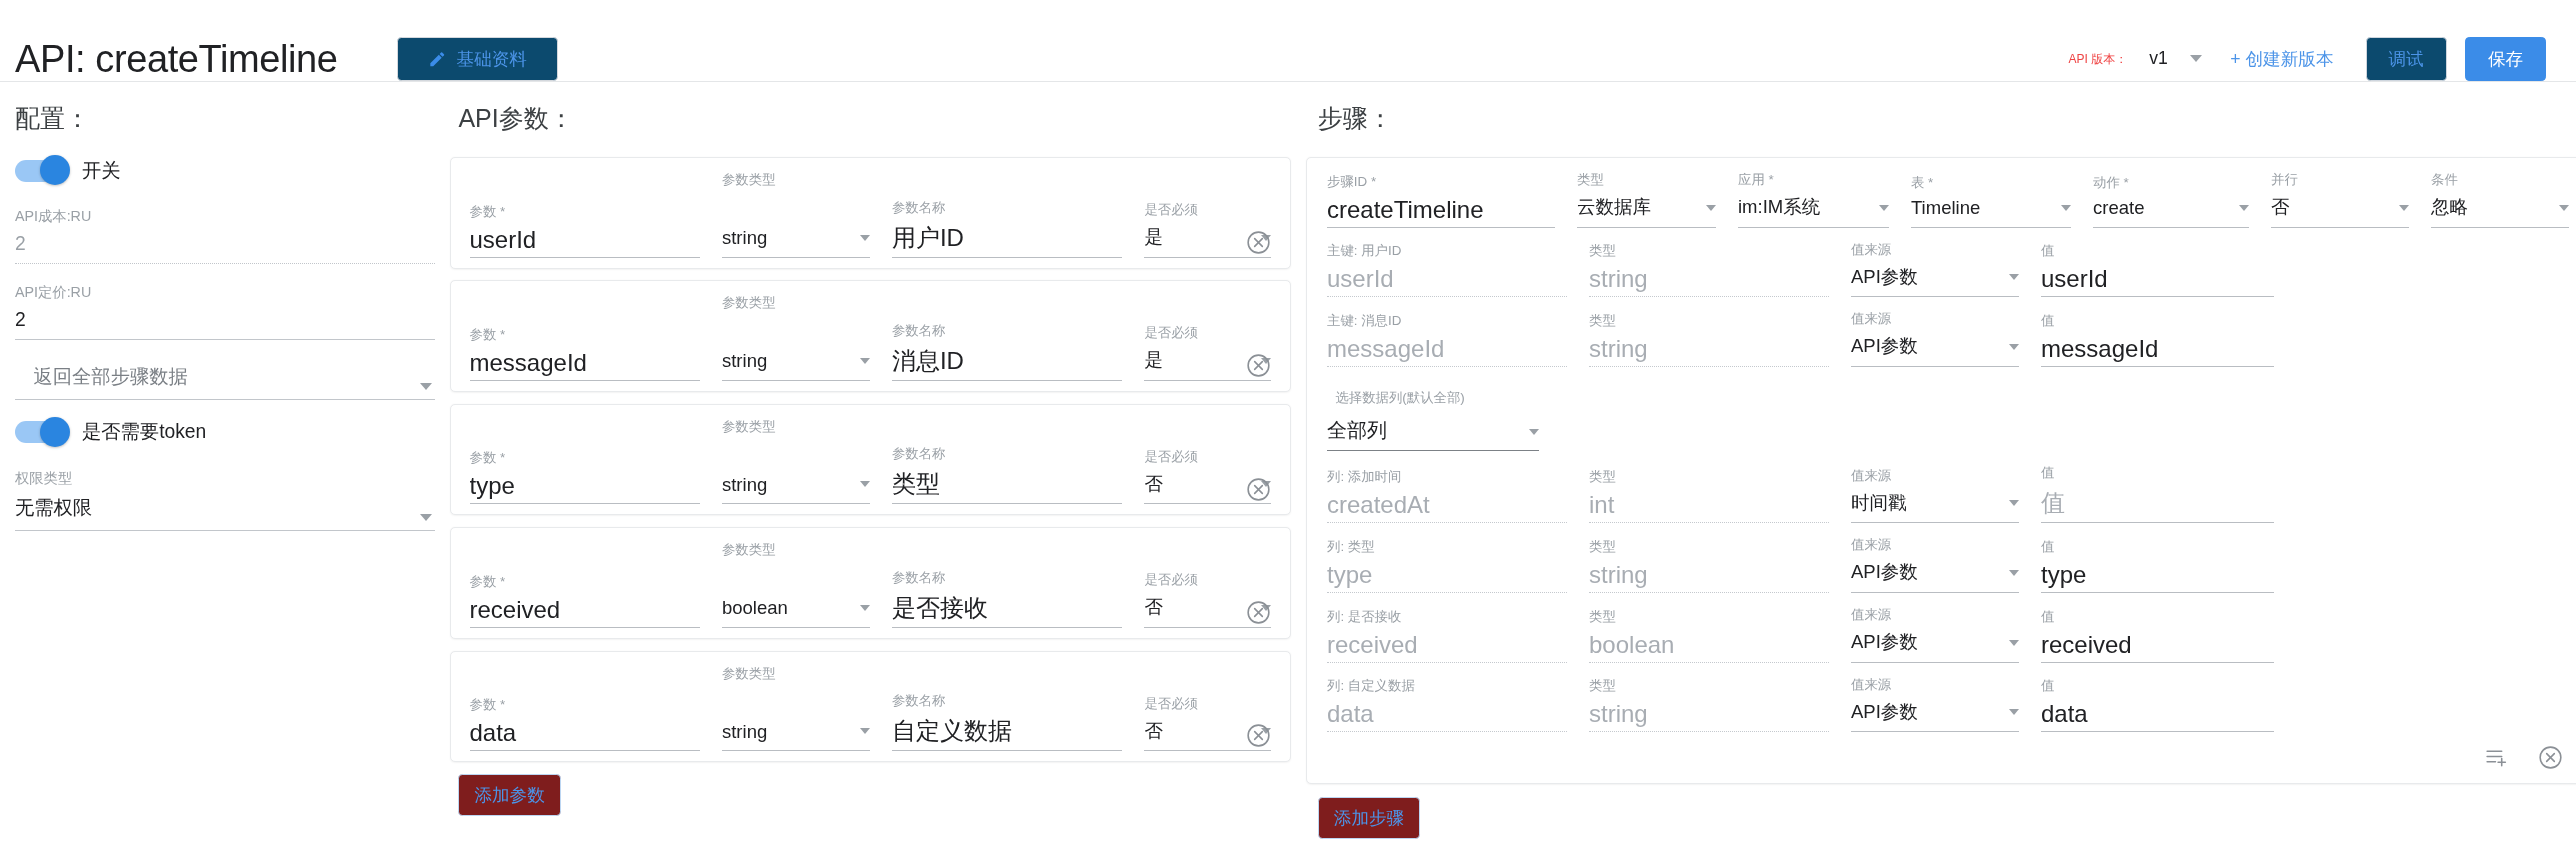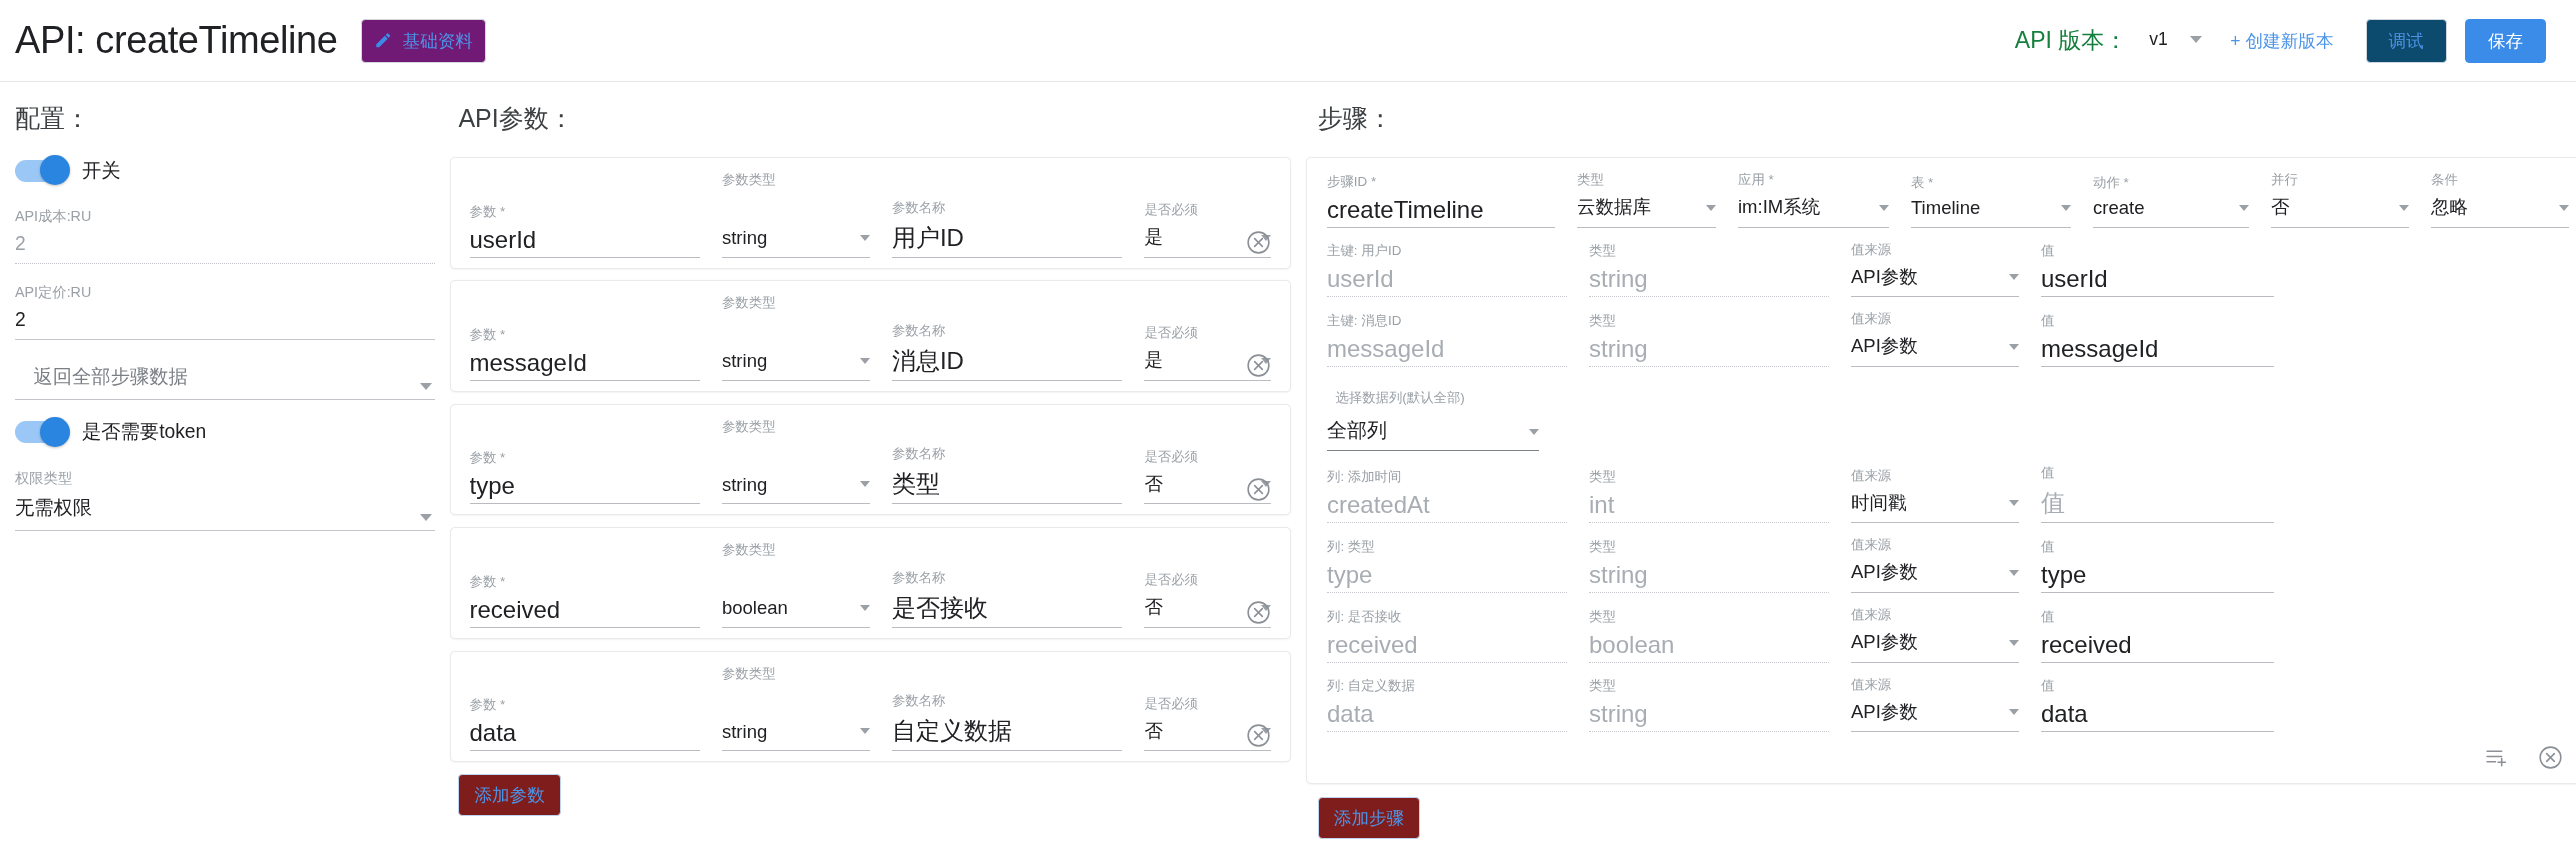--- a/index.html
+++ b/index.html
@@ -9,53 +9,54 @@
     font-family: "Liberation Sans", "DejaVu Sans", sans-serif;
     color: #202124;
     overflow: hidden;
   }
 
   
   .header {
     position: relative;
     height: 82px;
     display: flex;
-    align-items: center;
+    align-items: flex-end;
     padding: 0 30px 0 15px;
     border-bottom: 0.8px solid #e4e6e8;
+    gap: 36px;
   }
   .page-title {
     font-size: 38px;
     font-weight: 400;
     letter-spacing: -0.4px;
     color: #202124;
     white-space: nowrap;
   }
   .basic-btn {
     margin-left: 23.5px;
     height: 44px;
     display: flex;
     align-items: center;
     gap: 10px;
-    padding: 0 12px;
+    padding: 0 30px;
     border: 0.8px solid #d4d8dd;
     border-radius: 4.2px;
-    background: #701a75;
+    background: #0c4a6e;
     cursor: pointer;
   }
   .basic-btn .lbl { font-size: 17.6px; color: #4c94e8; white-space: nowrap; }
   .pencil-icon svg { display: block; }
 
   .header-right {
     margin-left: auto;
     display: flex;
     align-items: center;
     gap: 0;
   }
-  .ver-label { font-size: 23px; color: #15803d; margin-right: 22px; white-space: nowrap;}
+  .ver-label { font-size: 12px; color: #ef4444; margin-right: 22px; white-space: nowrap;}
   .ver-select {
     display: flex; align-items: center; gap: 22px;
     font-size: 17.6px; color: #202124;
     cursor: pointer;
     padding-bottom: 1.7px;
     margin-right: 28.5px;
   }
   .caret { width: 0; height: 0; border-left: 6.7px solid transparent; border-right: 6.7px solid transparent; border-top: 7.6px solid #9aa0a6; }
   .new-ver { font-size: 17.6px; color: #4c94e8; cursor: pointer; margin-right: 32px; white-space: nowrap;}
   .btn-outline {

